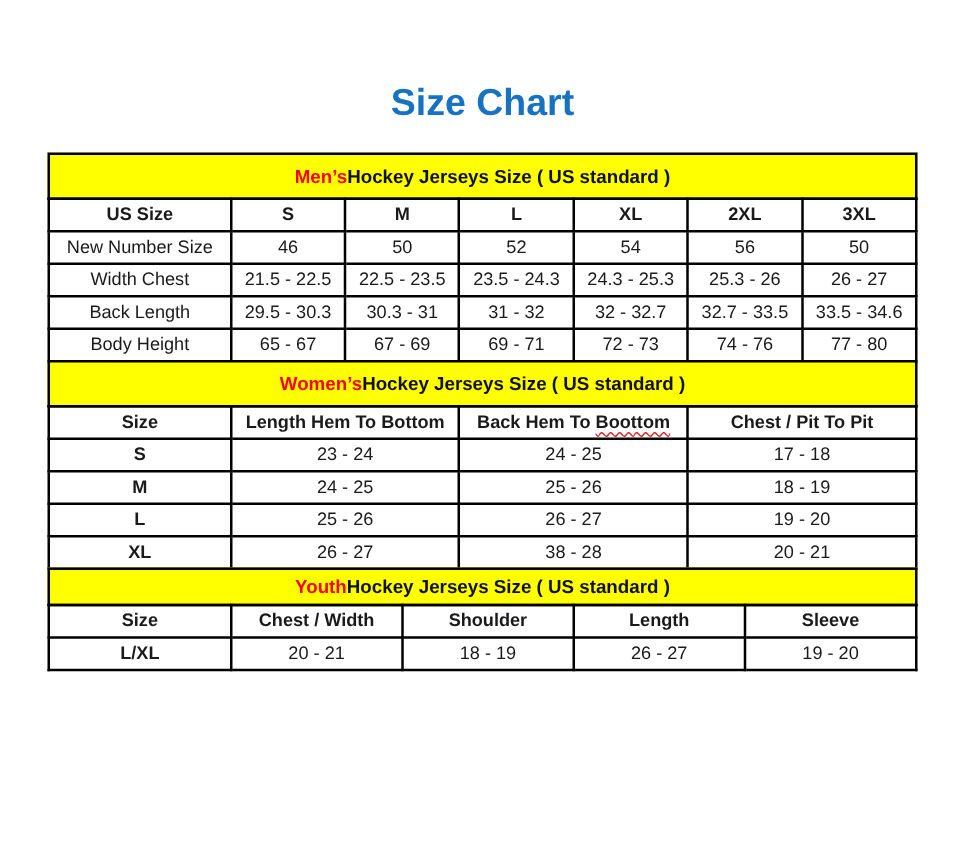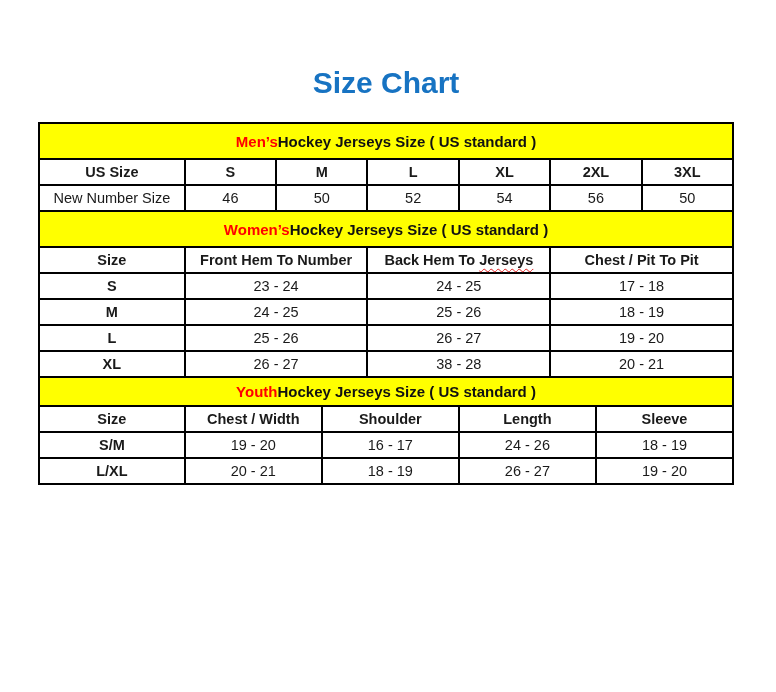--- a/index.html
+++ b/index.html
@@ -103,35 +103,62 @@
         <tbody>
             <tr>
               <td>New Number Size</td>
               <td>46</td>
               <td>50</td>
               <td>52</td>
               <td>54</td>
               <td>56</td>
               <td>50</td>
             </tr>
+            <tr>
+              <td>Width Chest</td>
+              <td>21.5 - 22.5</td>
+              <td>22.5 - 23.5</td>
+              <td>23.5 - 24.3</td>
+              <td>24.3 - 25.3</td>
+              <td>25.3 - 26</td>
+              <td>26 - 27</td>
+            </tr>
+            <tr>
+              <td>Back Length</td>
+              <td>29.5 - 30.3</td>
+              <td>30.3 - 31</td>
+              <td>31 - 32</td>
+              <td>32 - 32.7</td>
+              <td>32.7 - 33.5</td>
+              <td>33.5 - 34.6</td>
+            </tr>
+            <tr>
+              <td>Body Height</td>
+              <td>65 - 67</td>
+              <td>67 - 69</td>
+              <td>69 - 71</td>
+              <td>72 - 73</td>
+              <td>74 - 76</td>
+              <td>77 - 80</td>
+            </tr>
           </tbody>
       </table>
     </section>
 
     <section class="sec-women">
       <div class="band">
         <span class="hl">Women’s</span>
           <span> Hockey Jerseys Size ( US standard )</span>
       </div>
       <table>
         <thead>
             <tr>
               <th>Size</th>
-              <th>Front Hem To Number</th>
-              <th>Back Hem To <span class="sp-err">Jerseys</span></th>
+              <th>Length Hem To Bottom</th>
+              <th>Back Hem To <span class="sp-err">Boottom</span></th>
               <th>Chest / Pit To Pit</th>
             </tr>
           </thead>
         <tbody>
             <tr>
               <td>S</td>
               <td>23 - 24</td>
               <td>24 - 25</td>
               <td>17 - 18</td>
             </tr>
@@ -167,27 +194,20 @@
             <tr>
               <th>Size</th>
               <th>Chest / Width</th>
               <th>Shoulder</th>
               <th>Length</th>
               <th>Sleeve</th>
             </tr>
           </thead>
         <tbody>
             <tr>
-              <td>S/M</td>
-              <td>19 - 20</td>
-              <td>16 - 17</td>
-              <td>24 - 26</td>
-              <td>18 - 19</td>
-            </tr>
-            <tr>
               <td>L/XL</td>
               <td>20 - 21</td>
               <td>18 - 19</td>
               <td>26 - 27</td>
               <td>19 - 20</td>
             </tr>
           </tbody>
       </table>
     </section>
 

